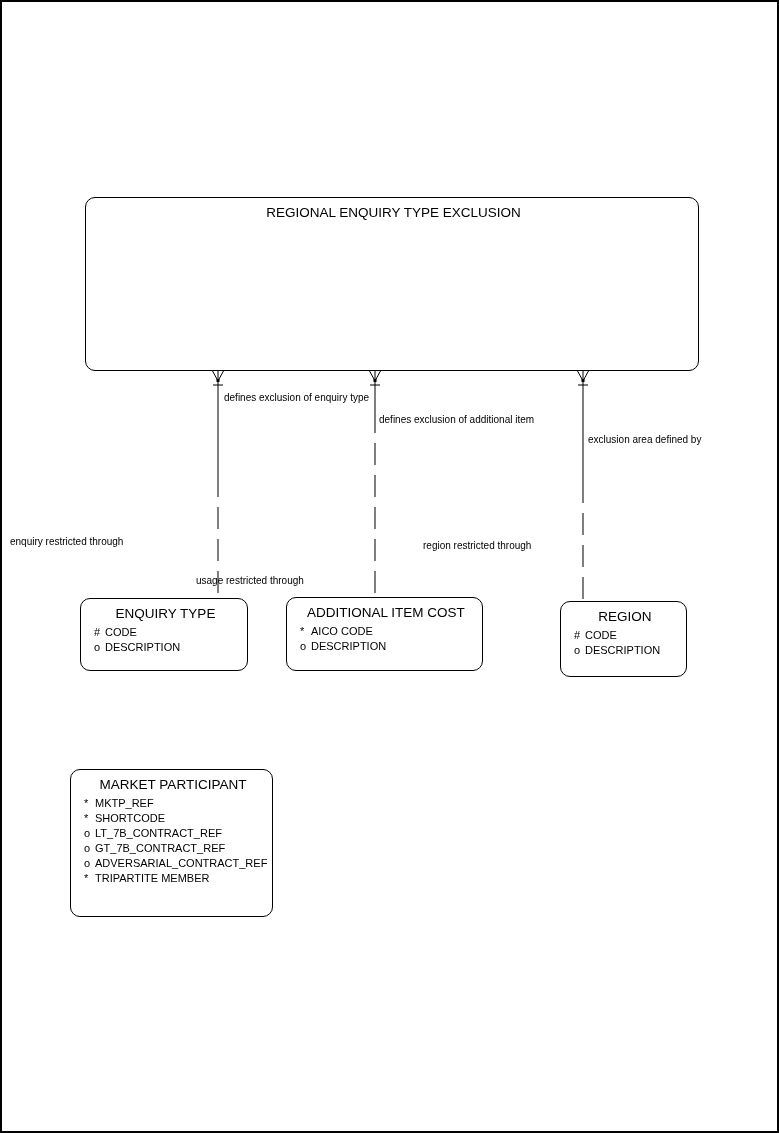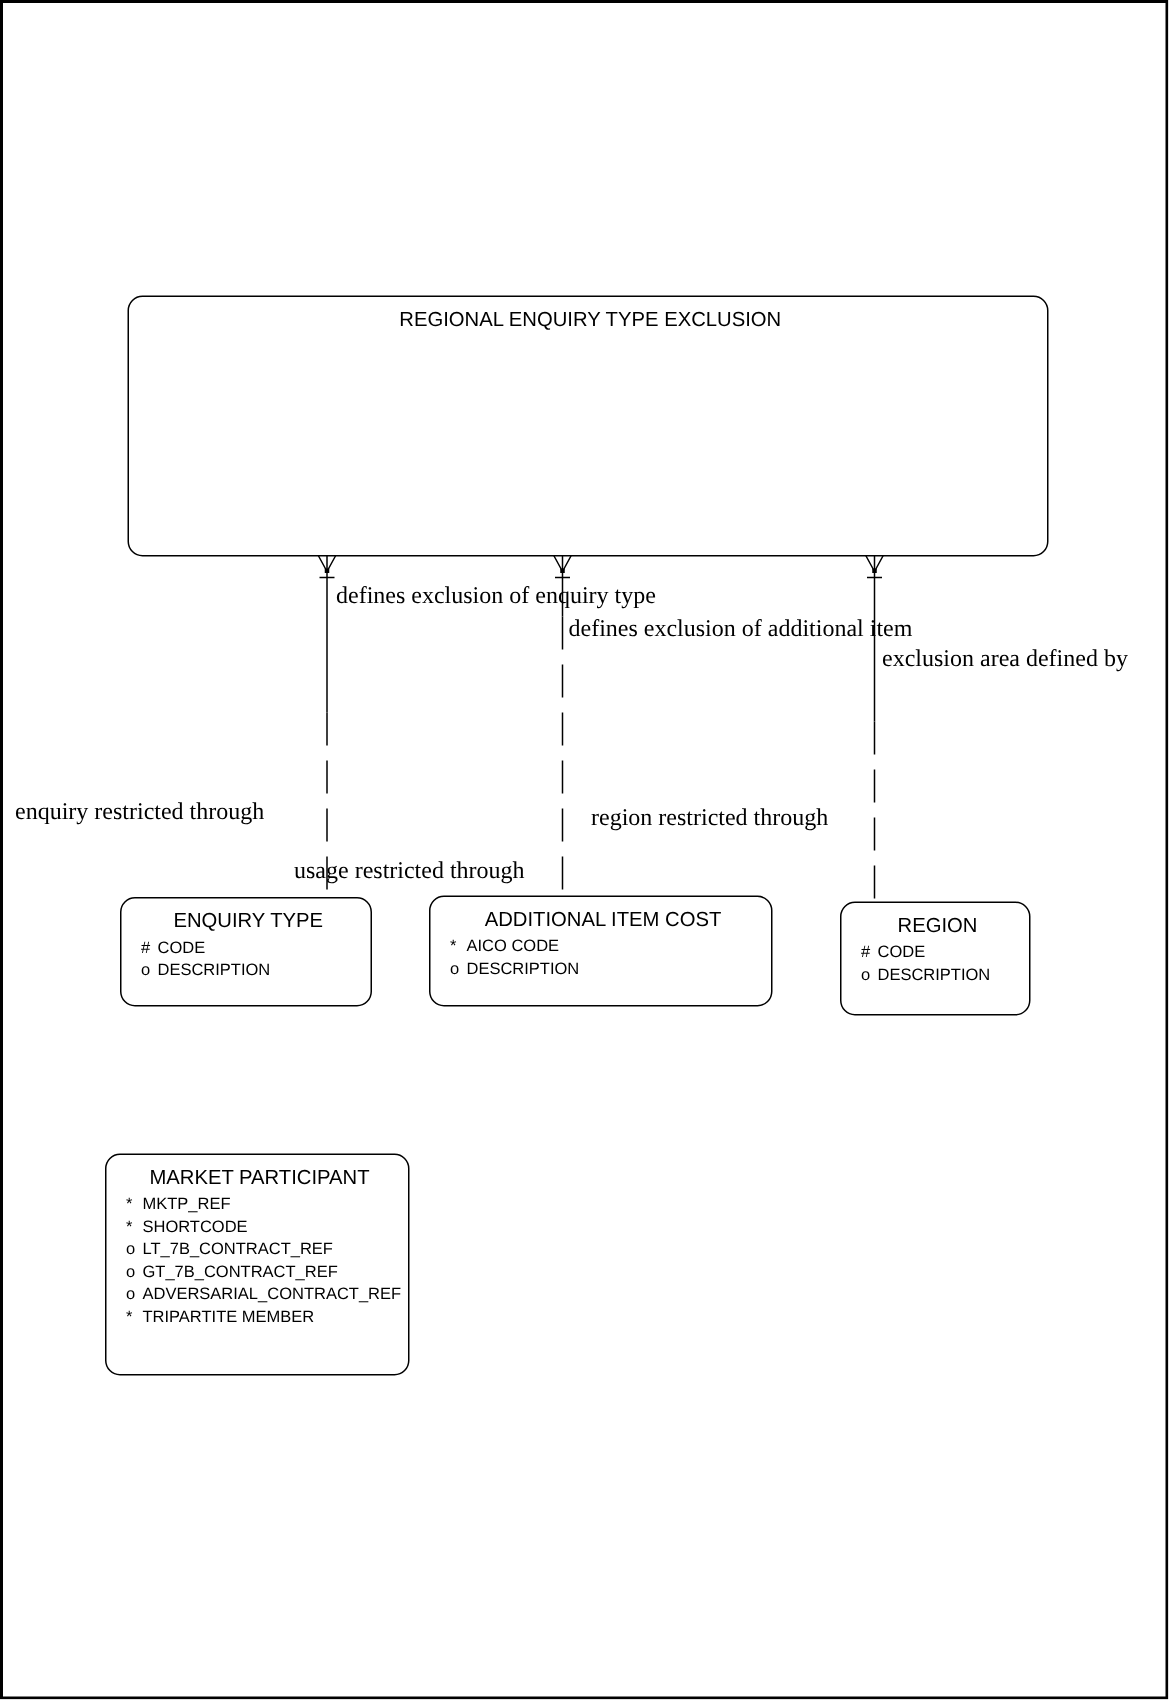--- a/index.html
+++ b/index.html
@@ -41,38 +41,37 @@
   .attrs { margin-left: 13px; }
   .attr-row {
     display: flex;
     font-size: 11px;
     line-height: 15px;
     white-space: nowrap;
   }
   .attr-marker { flex: 0 0 11px; width: 11px; }
   .rel-label {
     position: absolute;
-    font-size: 16px;
+    font-size: 10px;
     line-height: 16px;
     white-space: nowrap;
-    font-family: Liberation Serif, serif;
   }
   
   .entity-main   { left: 85px;  top: 197px; width: 614px; height: 174px; }
   .entity-et     { left: 80px;  top: 598px; width: 168px; height: 73px; }
-  .entity-aico   { left: 286px; top: 597px; width: 229px; height: 74px; }
+  .entity-aico   { left: 286px; top: 597px; width: 197px; height: 74px; }
   .entity-region { left: 560px; top: 601px; width: 127px; height: 76px; }
   .entity-mp     { left: 70px;  top: 749px; width: 203px; height: 148px; margin-top: 20px; }
   
   .lbl-r0-parent { left: 224px; top: 390px; }
   .lbl-r1-parent { left: 379px; top: 412px; }
   .lbl-r2-parent { left: 588px; top: 432px; }
   .lbl-r0-child  { left: 10px;  top: 534px; }
   .lbl-r1-child  { left: 196px; top: 573px; }
-  .lbl-r2-child  { left: 394px; top: 538px; text-align: right; }
+  .lbl-r2-child  { left: 423px; top: 538px; text-align: right; }
 </style>
 </head>
 <body>
 
 <div class="page">
 
   <svg class="connectors" width="779" height="1133" viewBox="0 0 779 1133" stroke="#000000" stroke-width="1" fill="none">
 
     <g>
       <line x1="218" y1="370" x2="218" y2="475"></line>

